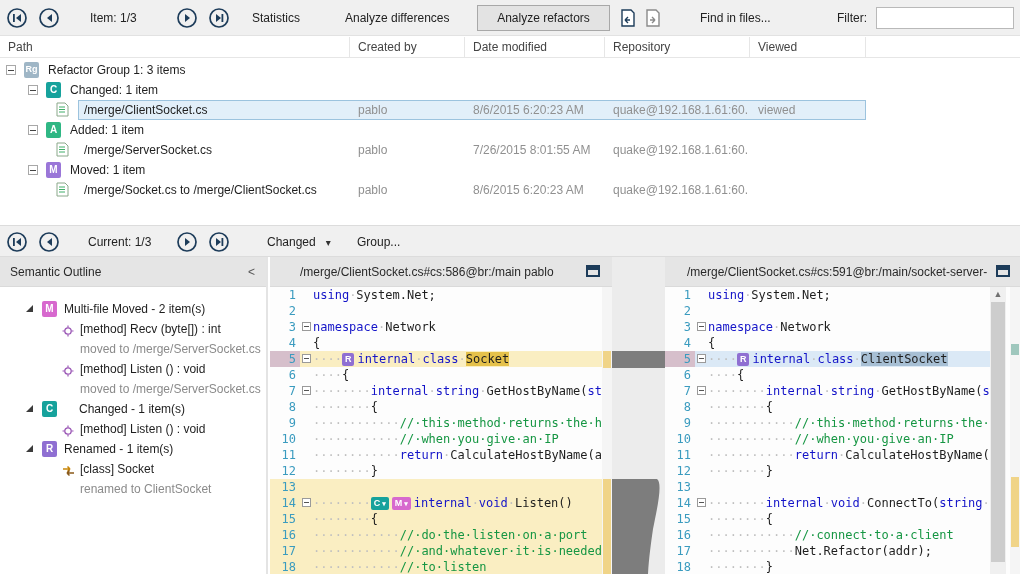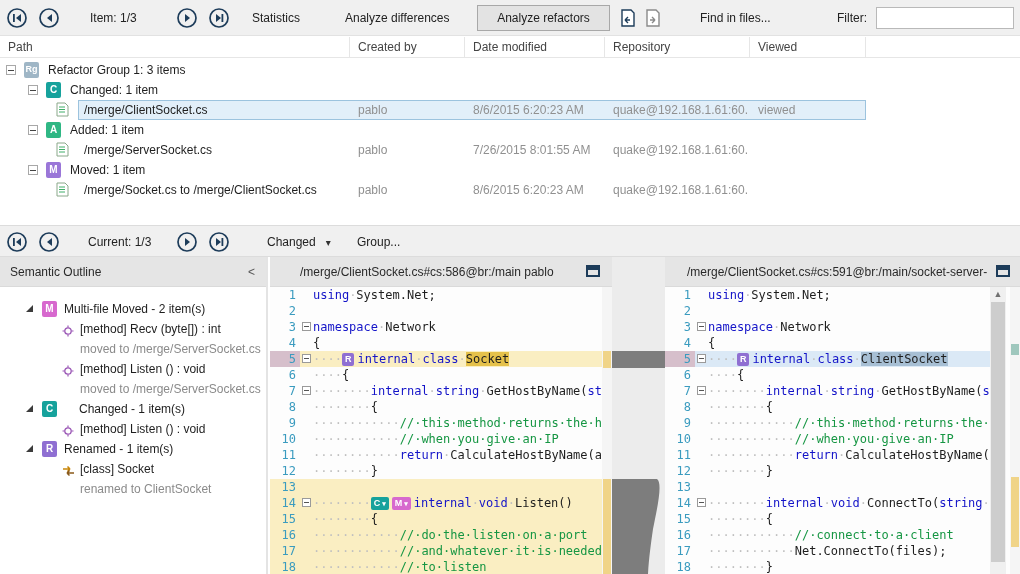--- a/index.html
+++ b/index.html
@@ -325,21 +325,21 @@
       <div class="cline" style="top: 96px;"><div class="gut">7</div><div class="foldcol"><div class="foldbox"></div></div><div class="ctext"><span class="seg-w">········</span><span class="seg-k">internal</span><span class="seg-w">·</span><span class="seg-k">string</span><span class="seg-w">·</span><span class="seg-p">GetHostByName(</span><span class="seg-k">string</span></div></div>
       <div class="cline" style="top: 112px;"><div class="gut">8</div><div class="foldcol"></div><div class="ctext"><span class="seg-w">········</span><span class="seg-p">{</span></div></div>
       <div class="cline" style="top: 128px;"><div class="gut">9</div><div class="foldcol"></div><div class="ctext"><span class="seg-w">············</span><span class="seg-c">//·this·method·returns·the·host</span></div></div>
       <div class="cline" style="top: 144px;"><div class="gut">10</div><div class="foldcol"></div><div class="ctext"><span class="seg-w">············</span><span class="seg-c">//·when·you·give·an·IP</span></div></div>
       <div class="cline" style="top: 160px;"><div class="gut">11</div><div class="foldcol"></div><div class="ctext"><span class="seg-w">············</span><span class="seg-k">return</span><span class="seg-w">·</span><span class="seg-p">CalculateHostByName(addr);</span></div></div>
       <div class="cline" style="top: 176px;"><div class="gut">12</div><div class="foldcol"></div><div class="ctext"><span class="seg-w">········</span><span class="seg-p">}</span></div></div>
       <div class="cline" style="top: 192px;"><div class="gut">13</div><div class="foldcol"></div><div class="ctext"></div></div>
       <div class="cline" style="top: 208px;"><div class="gut">14</div><div class="foldcol"><div class="foldbox"></div></div><div class="ctext"><span class="seg-w">········</span><span class="seg-k">internal</span><span class="seg-w">·</span><span class="seg-k">void</span><span class="seg-w">·</span><span class="seg-p">ConnectTo(</span><span class="seg-k">string</span><span class="seg-w">·</span><span class="seg-p">addr)</span></div></div>
       <div class="cline" style="top: 224px;"><div class="gut">15</div><div class="foldcol"></div><div class="ctext"><span class="seg-w">········</span><span class="seg-p">{</span></div></div>
       <div class="cline" style="top: 240px;"><div class="gut">16</div><div class="foldcol"></div><div class="ctext"><span class="seg-w">············</span><span class="seg-c">//·connect·to·a·client</span></div></div>
-      <div class="cline" style="top: 256px;"><div class="gut">17</div><div class="foldcol"></div><div class="ctext"><span class="seg-w">············</span><span class="seg-p">Net.ConnectTo(files);</span></div></div>
+      <div class="cline" style="top: 256px;"><div class="gut">17</div><div class="foldcol"></div><div class="ctext"><span class="seg-w">············</span><span class="seg-p">Net.Refactor(addr);</span></div></div>
       <div class="cline" style="top: 272px;"><div class="gut">18</div><div class="foldcol"></div><div class="ctext"><span class="seg-w">········</span><span class="seg-p">}</span></div></div>
     </div>
   <div id="scrollbar">
     <div id="scroll-up">▲</div>
     <div id="scroll-thumb"></div>
   </div>
   <div class="ruler" style="right:0;background:#f5f5f5">
     <div class="marker" style="top:57px;height:11px;background:#9fc7bd"></div>
     <div class="marker" style="top:190px;height:70px;background:#f0d488"></div>
   </div>

